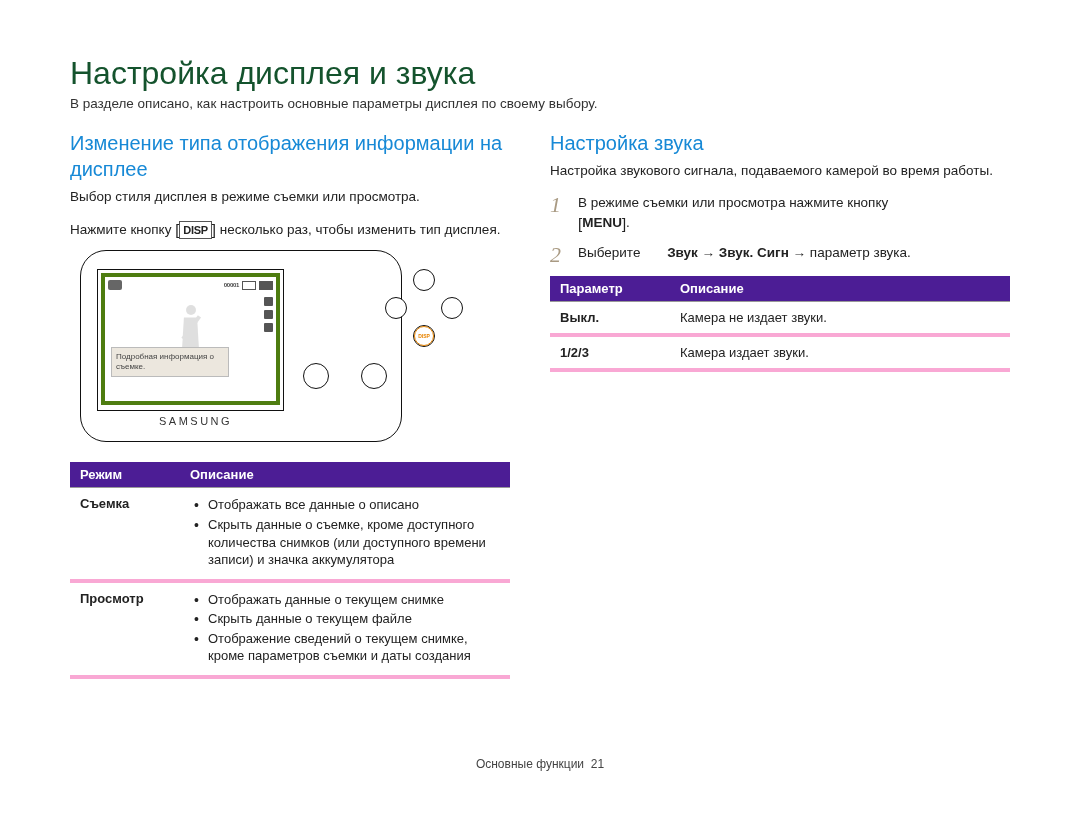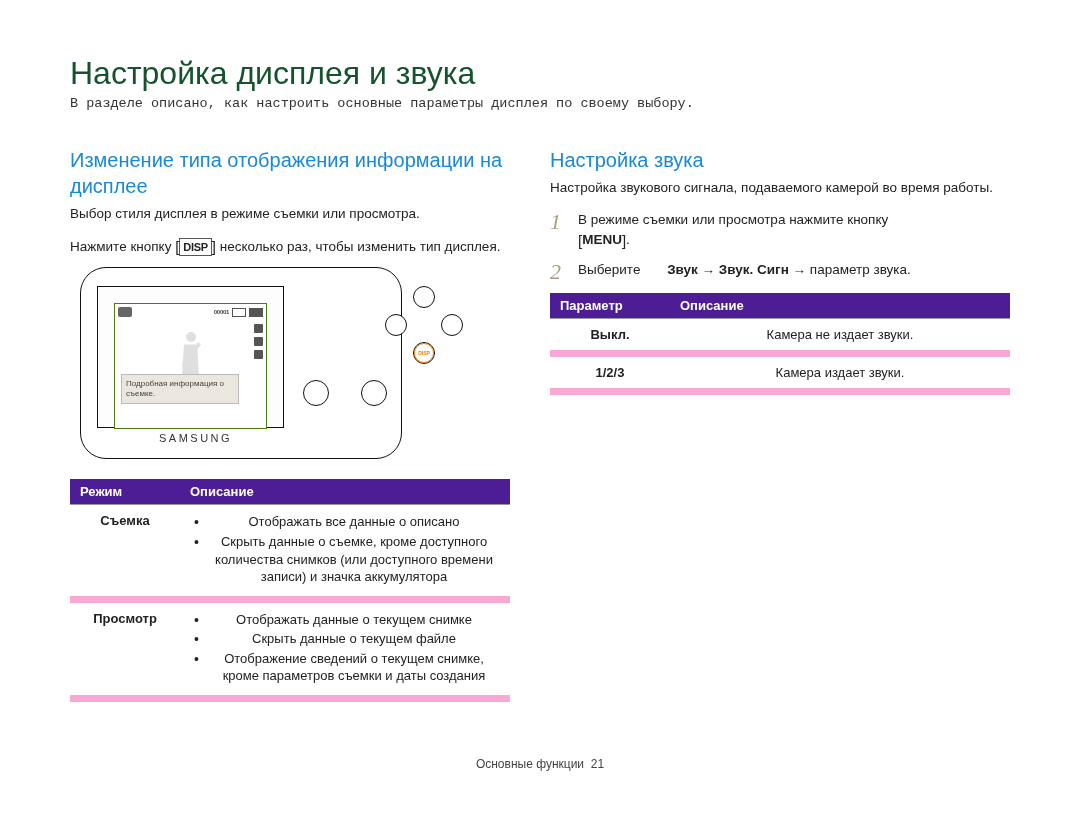--- a/index.html
+++ b/index.html
@@ -20,22 +20,21 @@
   }
   .page-title {
     font-size: 32px;
     font-weight: 500;
     color: #14532d;
     margin: 0 0 4px 0;
   }
   .intro {
     font-size: 13.5px;
     color: #333;
-    margin-bottom: 36px;
-    font-family: Liberation Mono, monospace;
+    margin-bottom: 19px;
   }
   .columns {
     display: flex;
     gap: 40px;
   }
   .col-left {
     width: 440px;
     flex: 0 0 440px;
   }
   .col-right {
@@ -86,22 +85,22 @@
   .camera-screen {
     position: absolute;
     left: 16px;
     top: 18px;
     width: 185px;
     height: 140px;
     border: 1.5px solid #111;
     background: #fdfdfd;
   }
   .screen-inner {
-    border: 1px solid #4d7c0f;
-    margin: 16px;
+    border: 4px solid #4d7c0f;
+    margin: 3px;
     height: 124px;
     position: relative;
     background: #fff;
   }
   .screen-topbar {
     position: absolute;
     top: 3px; left: 3px; right: 3px;
     display: flex;
     justify-content: space-between;
     align-items: center;
@@ -234,22 +233,21 @@
     background: #4c1d95;
     color: #fff;
     font-weight: bold;
     text-align: left;
     padding: 5px 10px;
     border-bottom: 1px solid #999;
   }
   .doc-table td {
     padding: 8px 10px;
     vertical-align: top;
-    border-bottom: 7px solid #f9a8d4;
-    text-align: center;
+    border-bottom: 4px solid #f9a8d4;
   }
   .doc-table td.label-col {
     font-weight: bold;
     width: 90px;
   }
   .bullets {
     margin: 0;
     padding-left: 14px;
     list-style: none;
   }

